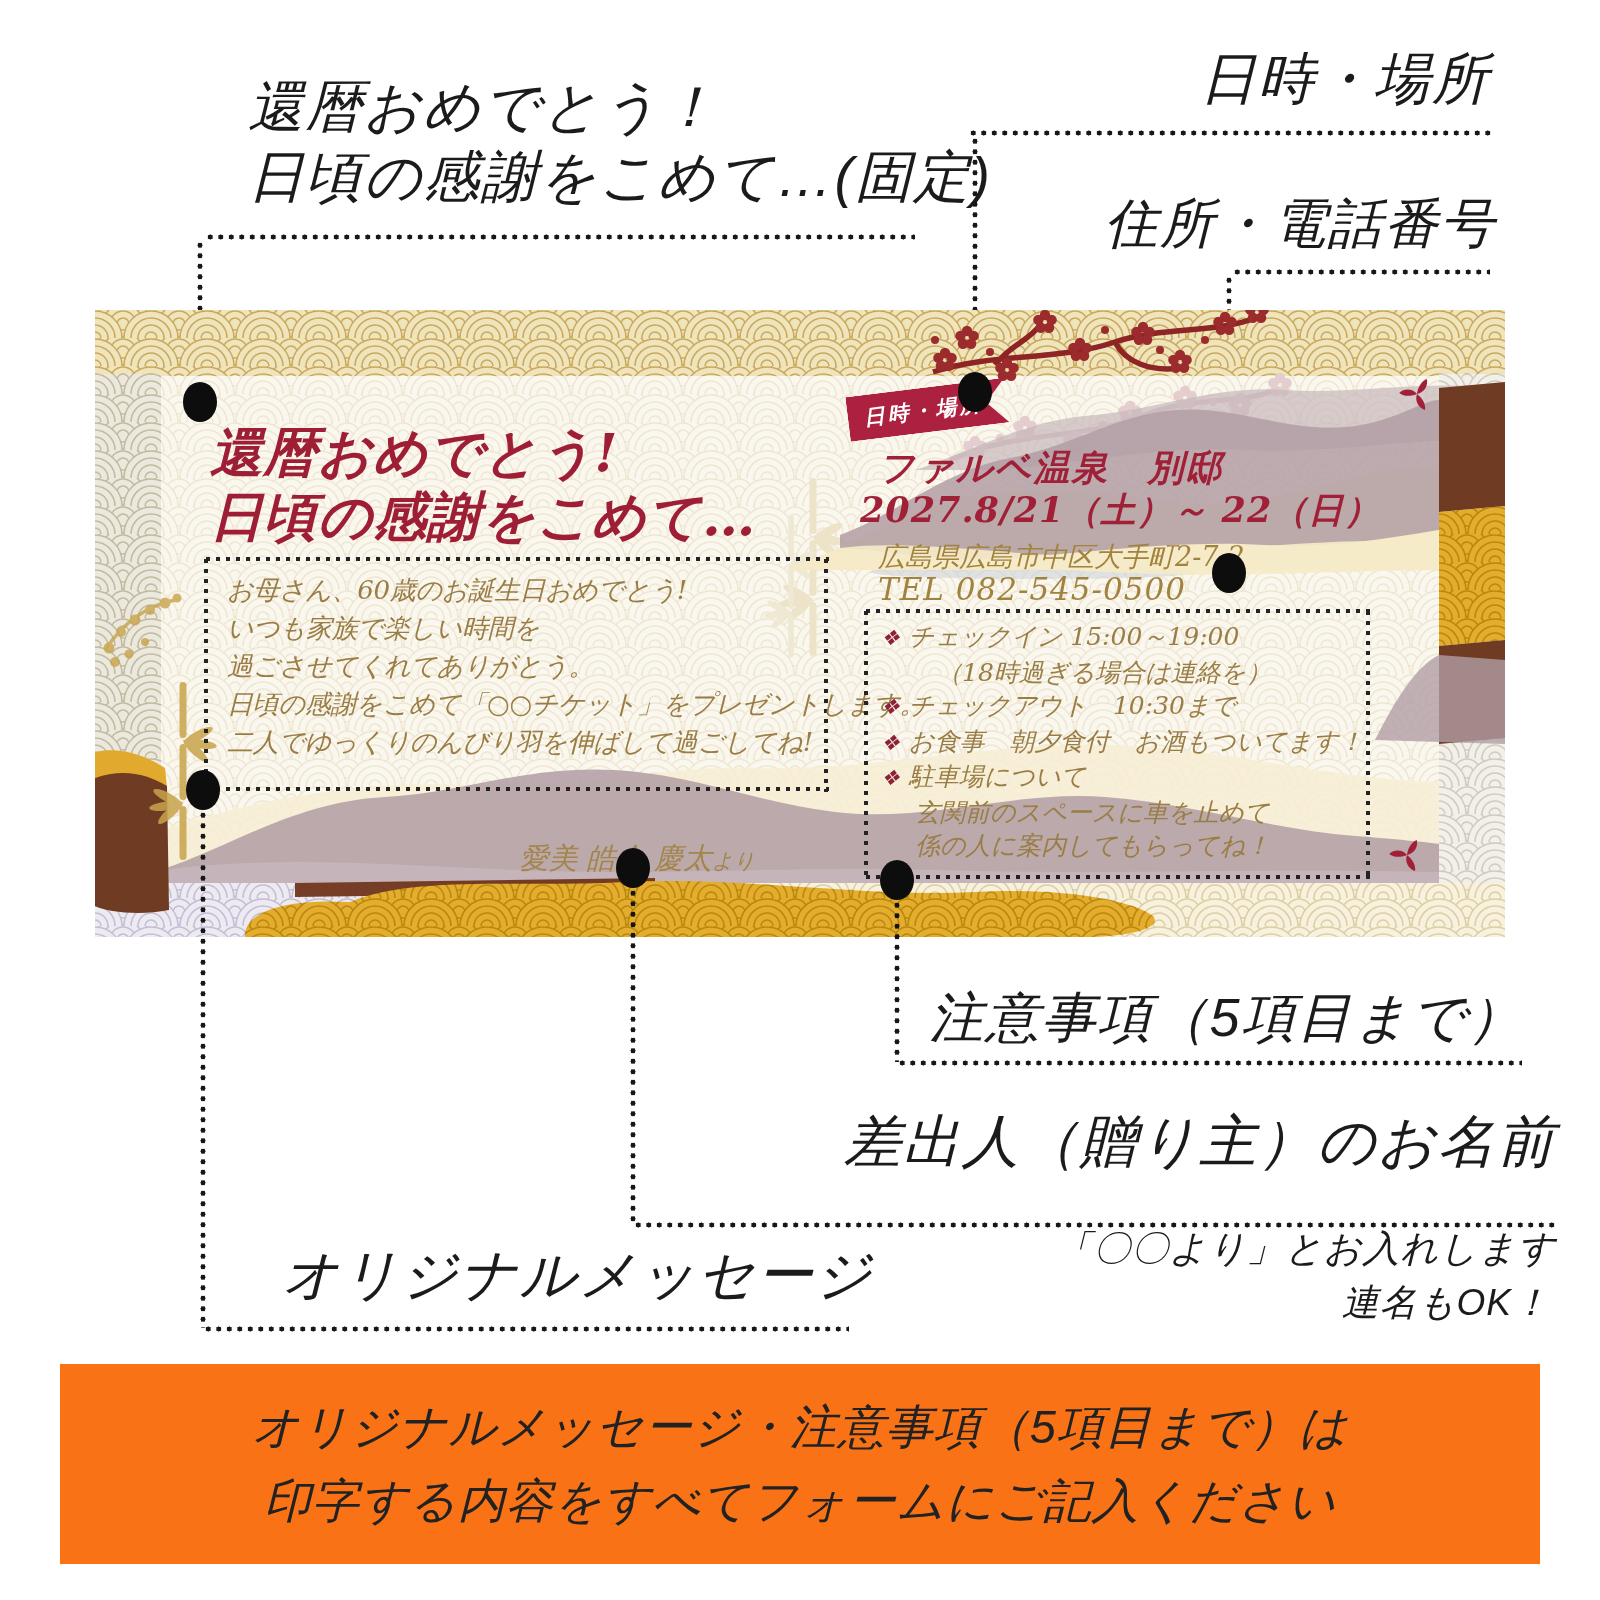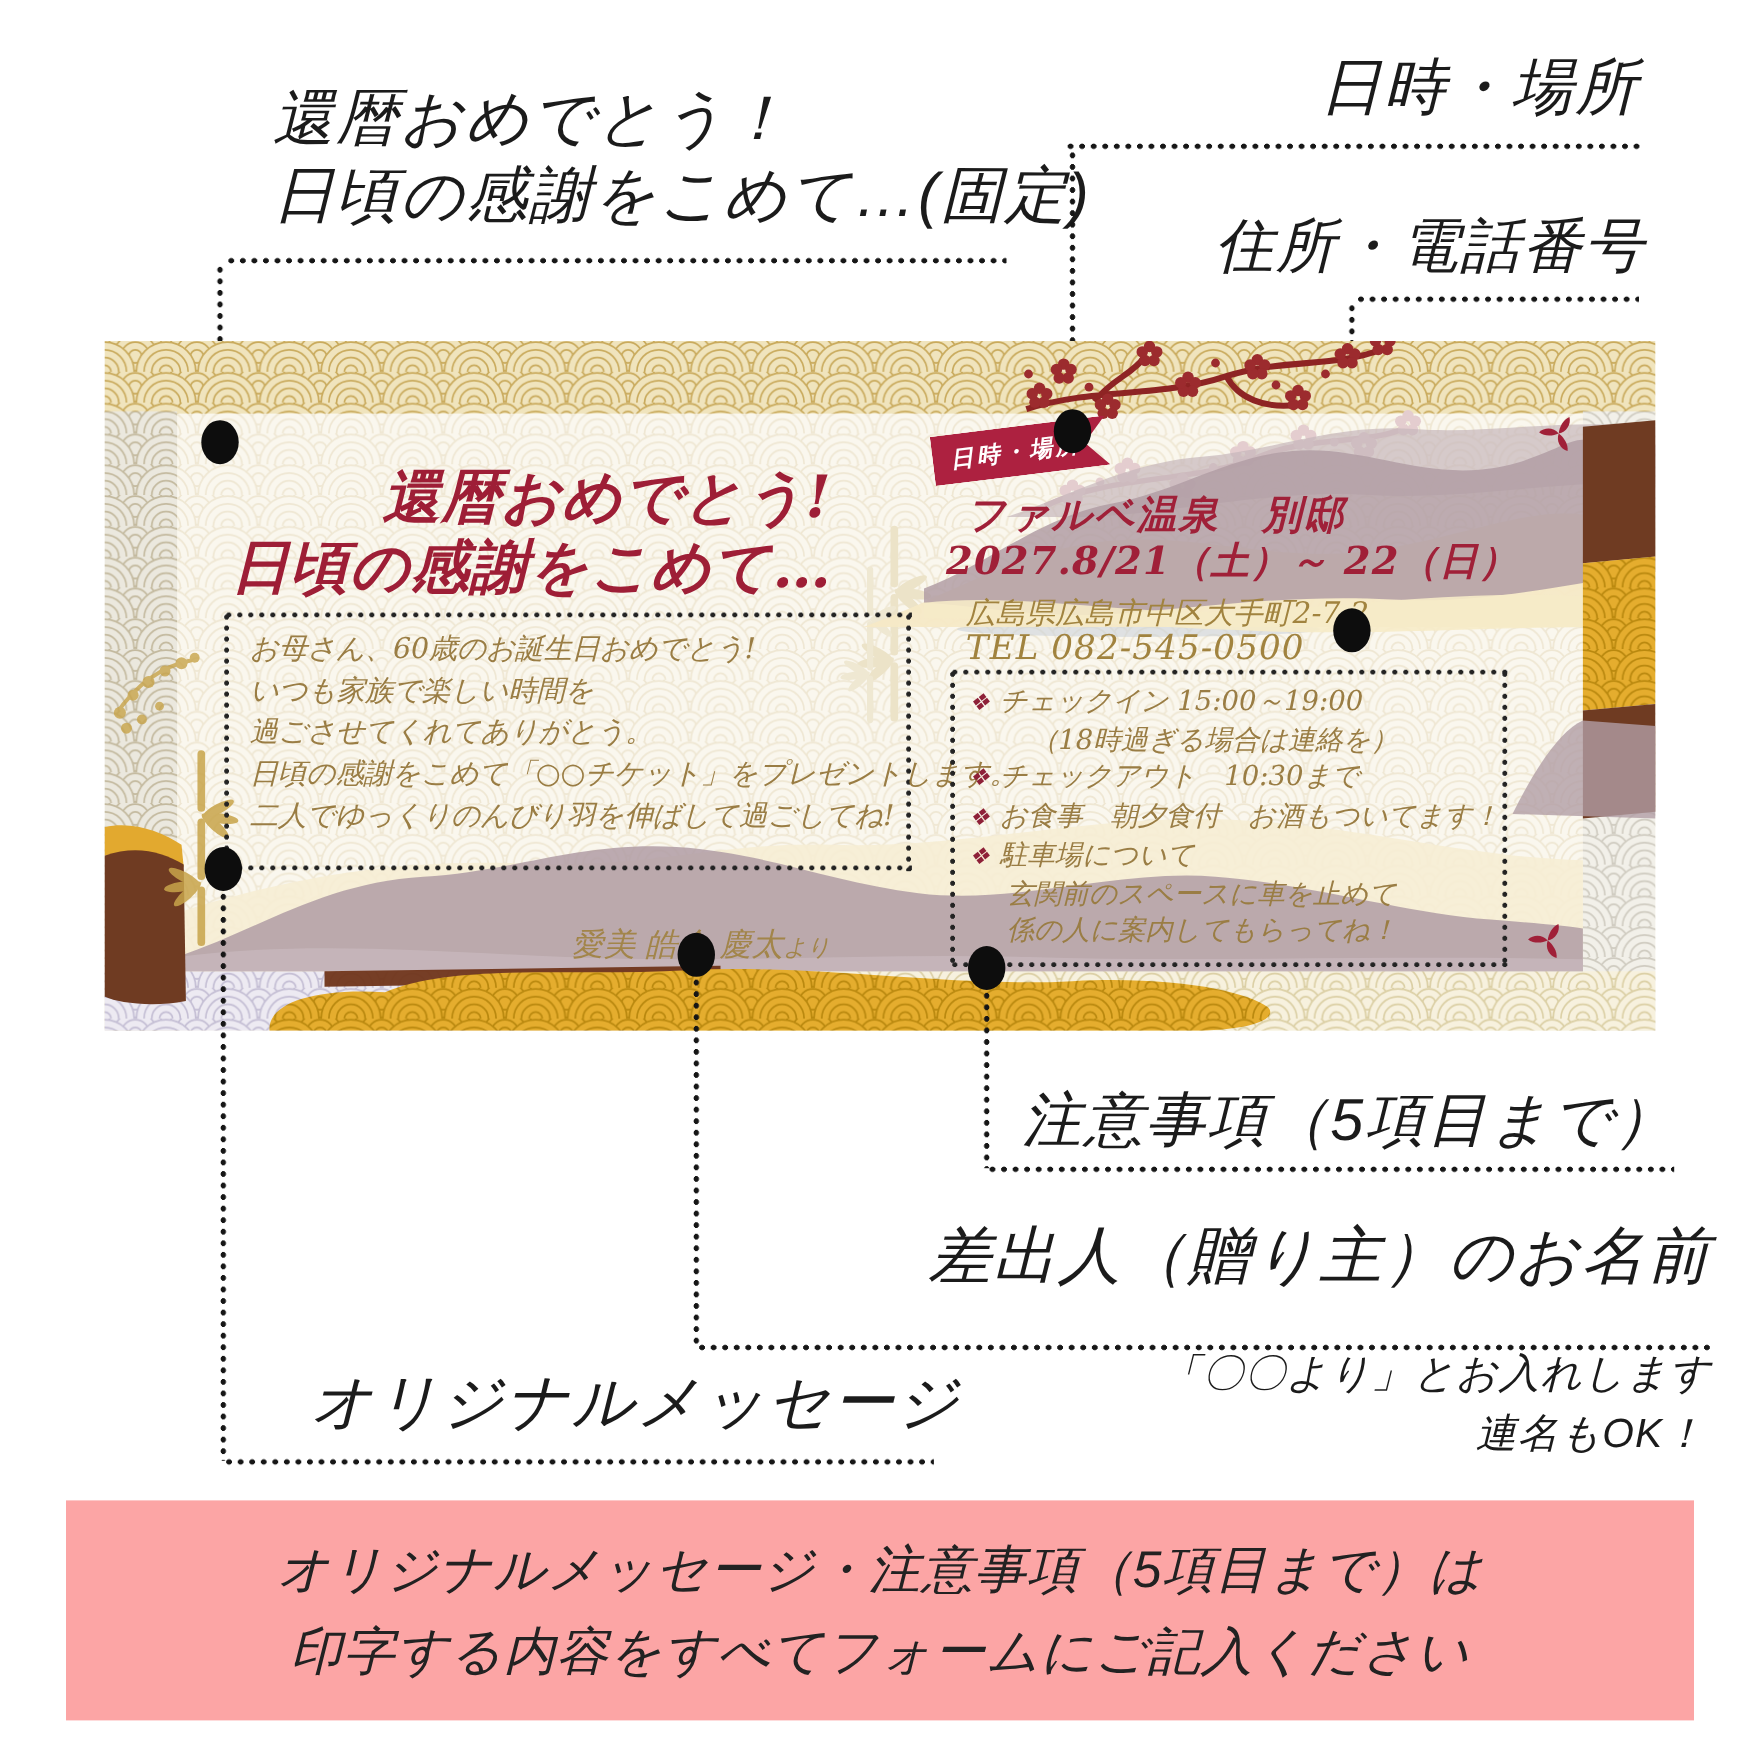--- a/index.html
+++ b/index.html
@@ -20,21 +20,21 @@
   .dv{position:absolute;width:6px;
       background-image:radial-gradient(circle,#161616 2.4px,transparent 2.7px);
       background-size:6px 10.5px;background-position:50% 0;background-repeat:repeat-y;}
   .cdot{position:absolute;width:34px;height:40px;border-radius:50%;background:#0d0d0d;z-index:6;}
 
   
   .ticket{position:absolute;left:95px;top:310px;width:1410px;height:627px;}
   .tbg{position:absolute;left:0;top:0;width:1410px;height:627px;}
   .tserif{font-family:"DejaVu Serif","Liberation Serif",serif;}
   .t-title{position:absolute;left:115px;top:110px;font-size:53px;line-height:64px;font-weight:bold;
-           color:#9e1e36;letter-spacing:1px;white-space:nowrap;text-align:right;}
+           color:#9e1e36;letter-spacing:1px;white-space:nowrap;}
   .msgbox{position:absolute;left:108px;top:246px;width:626px;height:236px;}
   .msg-lines{position:absolute;left:24px;top:15px;font-size:26px;line-height:38px;color:#9a7d44;
              letter-spacing:-0.3px;white-space:nowrap;}
   .dotbox .bt,.dotbox .bb{position:absolute;left:0;right:0;height:6px;
       background-image:radial-gradient(circle,#232323 2.2px,transparent 2.5px);
       background-size:10px 6px;background-position:0 50%;background-repeat:repeat-x;}
   .dotbox .bl,.dotbox .br{position:absolute;top:0;bottom:0;width:6px;
       background-image:radial-gradient(circle,#232323 2.2px,transparent 2.5px);
       background-size:6px 10px;background-position:50% 0;background-repeat:repeat-y;}
   .dotbox .bt{top:0;}.dotbox .bb{bottom:0;}.dotbox .bl{left:0;}.dotbox .br{right:0;}
@@ -51,21 +51,21 @@
          letter-spacing:1px;white-space:nowrap;}
   .taddr{position:absolute;left:783px;top:229px;font-size:27px;color:#a1833f;white-space:nowrap;}
   .ttel{position:absolute;left:783px;top:261px;font-size:31px;color:#a1833f;letter-spacing:1px;white-space:nowrap;}
   .notesbox{position:absolute;left:768px;top:298px;width:508px;height:272px;}
   .nrows{position:absolute;left:18px;top:12px;font-size:25px;line-height:33.5px;color:#9a7d44;white-space:nowrap;}
   .blt{color:#8e2038;font-size:21px;margin-right:9px;}
   .ind1{margin-left:56px;}
   .ind2{margin-left:34px;}
 
   
-  .footer{position:absolute;left:60px;top:1364px;width:1480px;height:200px;background:#fca5a5;
+  .footer{position:absolute;left:60px;top:1364px;width:1480px;height:200px;background:#f97316;
           display:flex;flex-direction:column;justify-content:center;align-items:center;
           font-size:47px;line-height:74px;color:#222222;letter-spacing:1px;}
 </style>
 </head>
 <body>
 
 <div class="canvas">
 
   <div class="anno anno-big" style="left:248px;top:72px;">
     <div>還暦おめでとう！</div>

